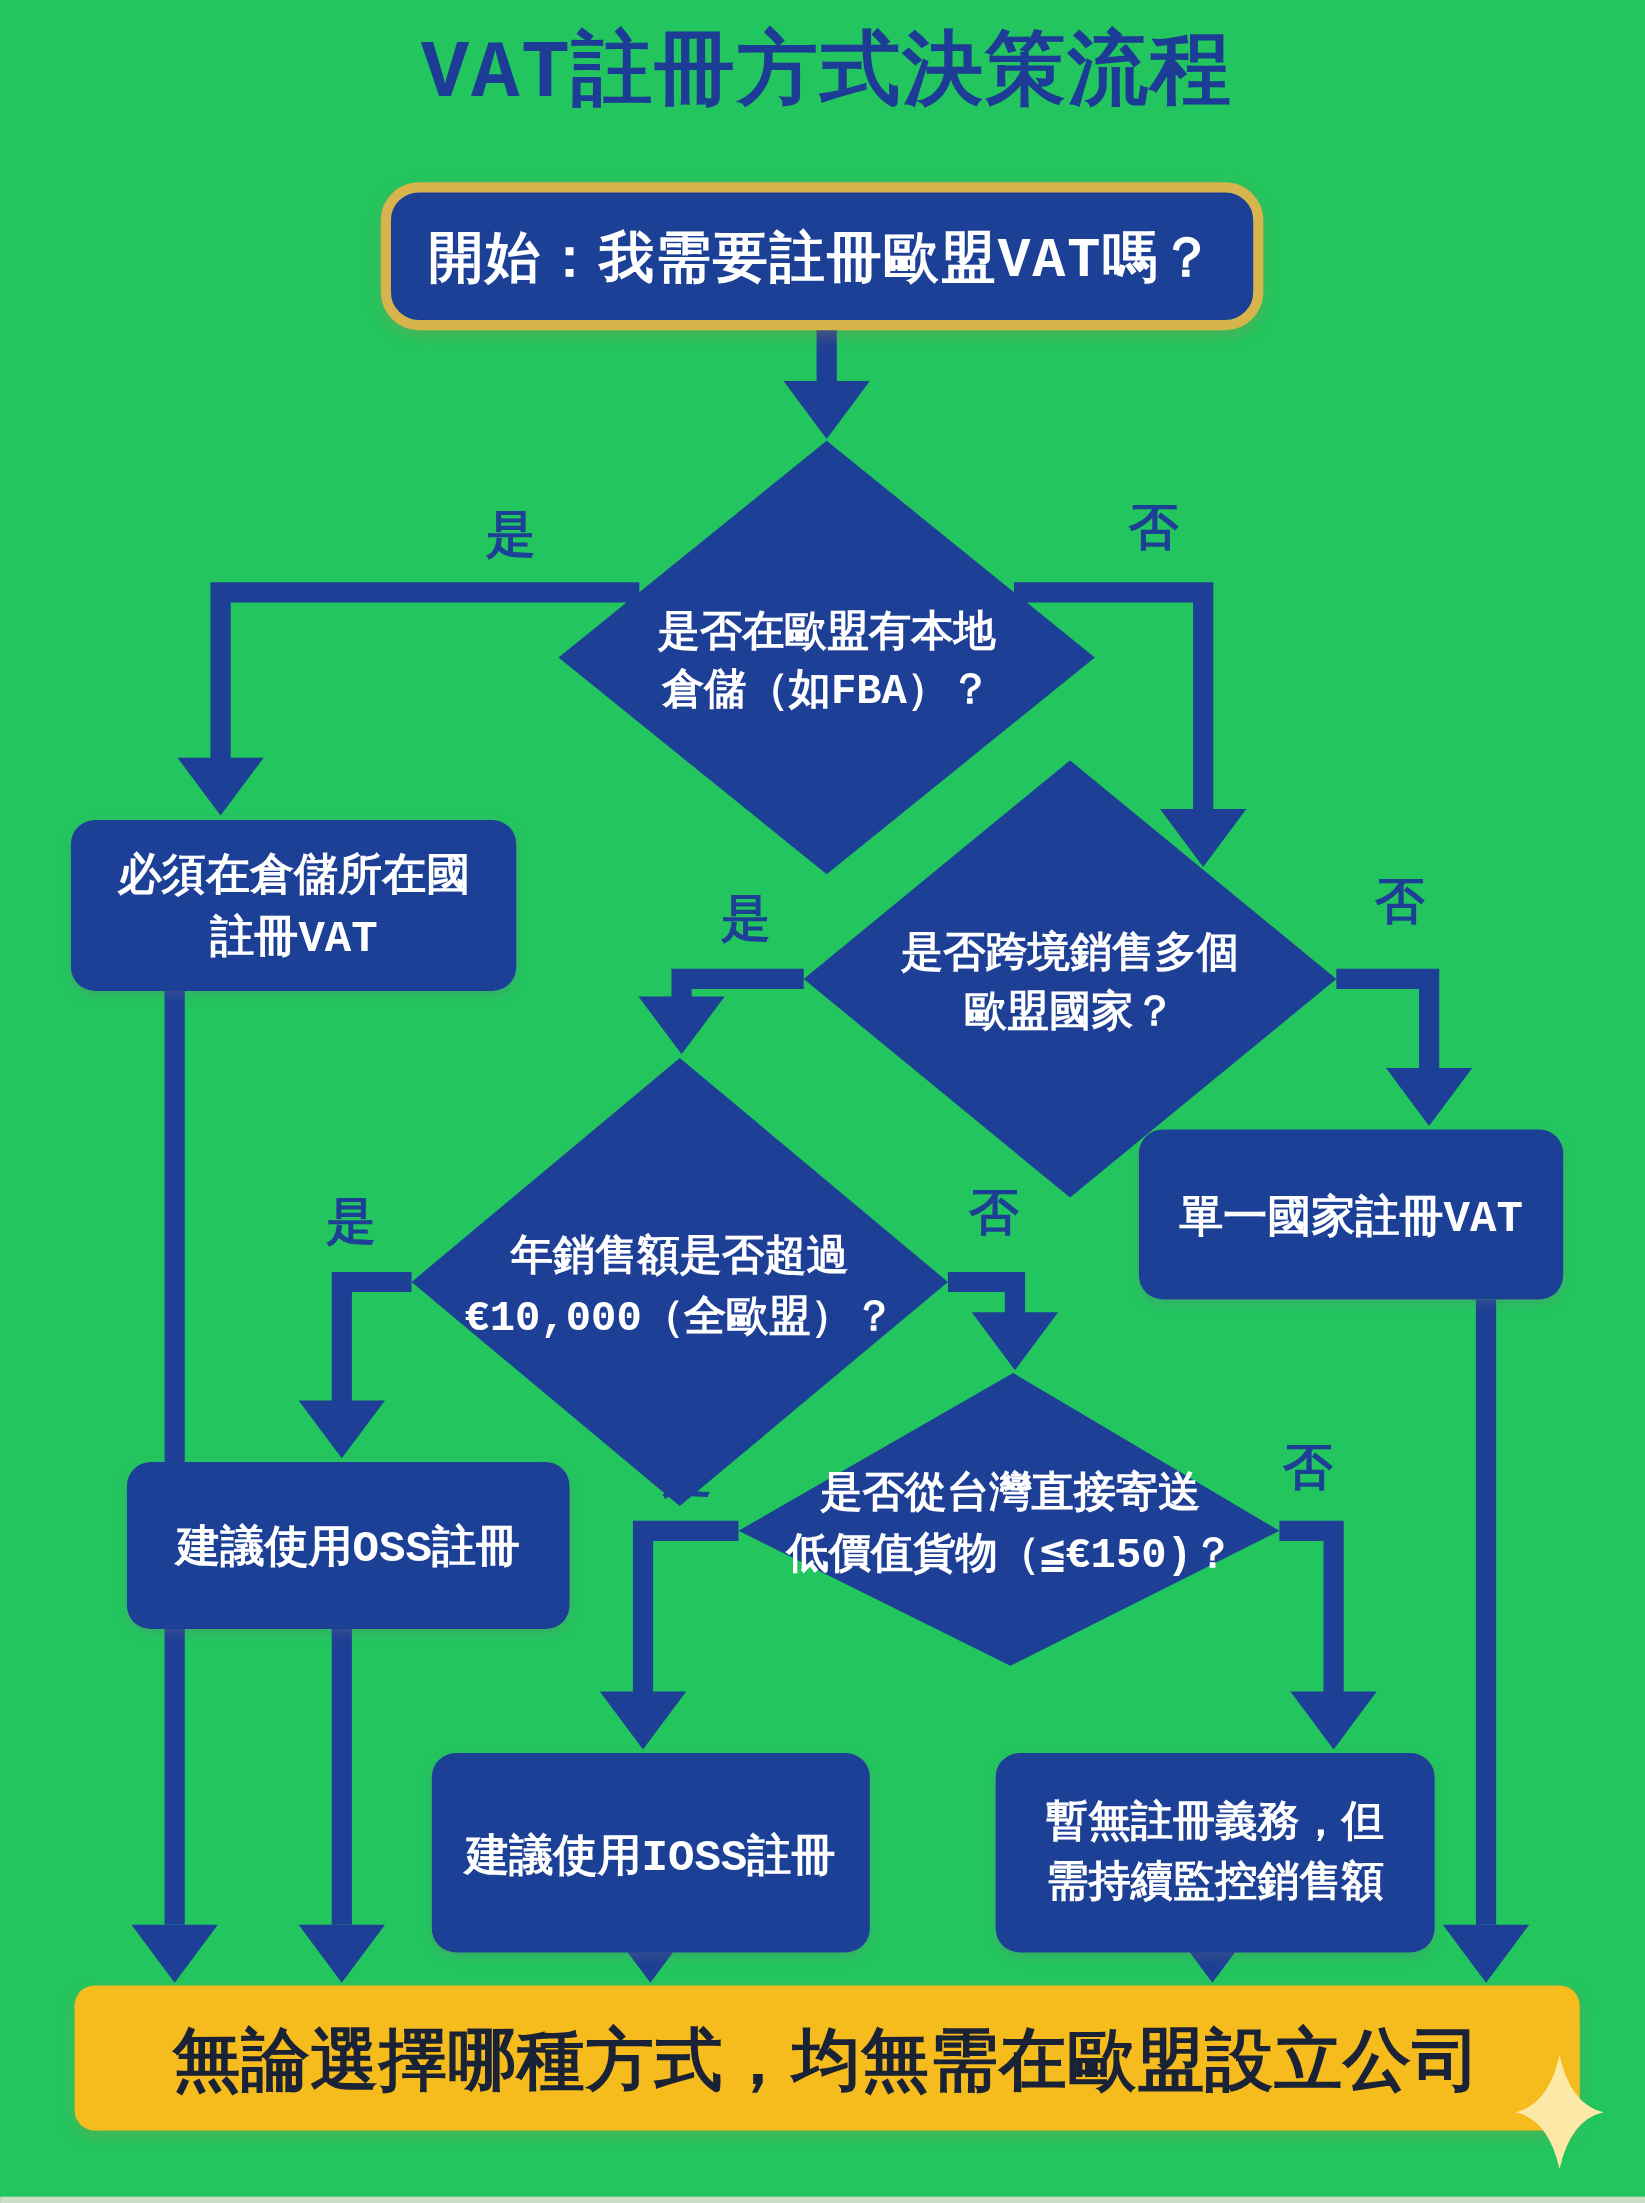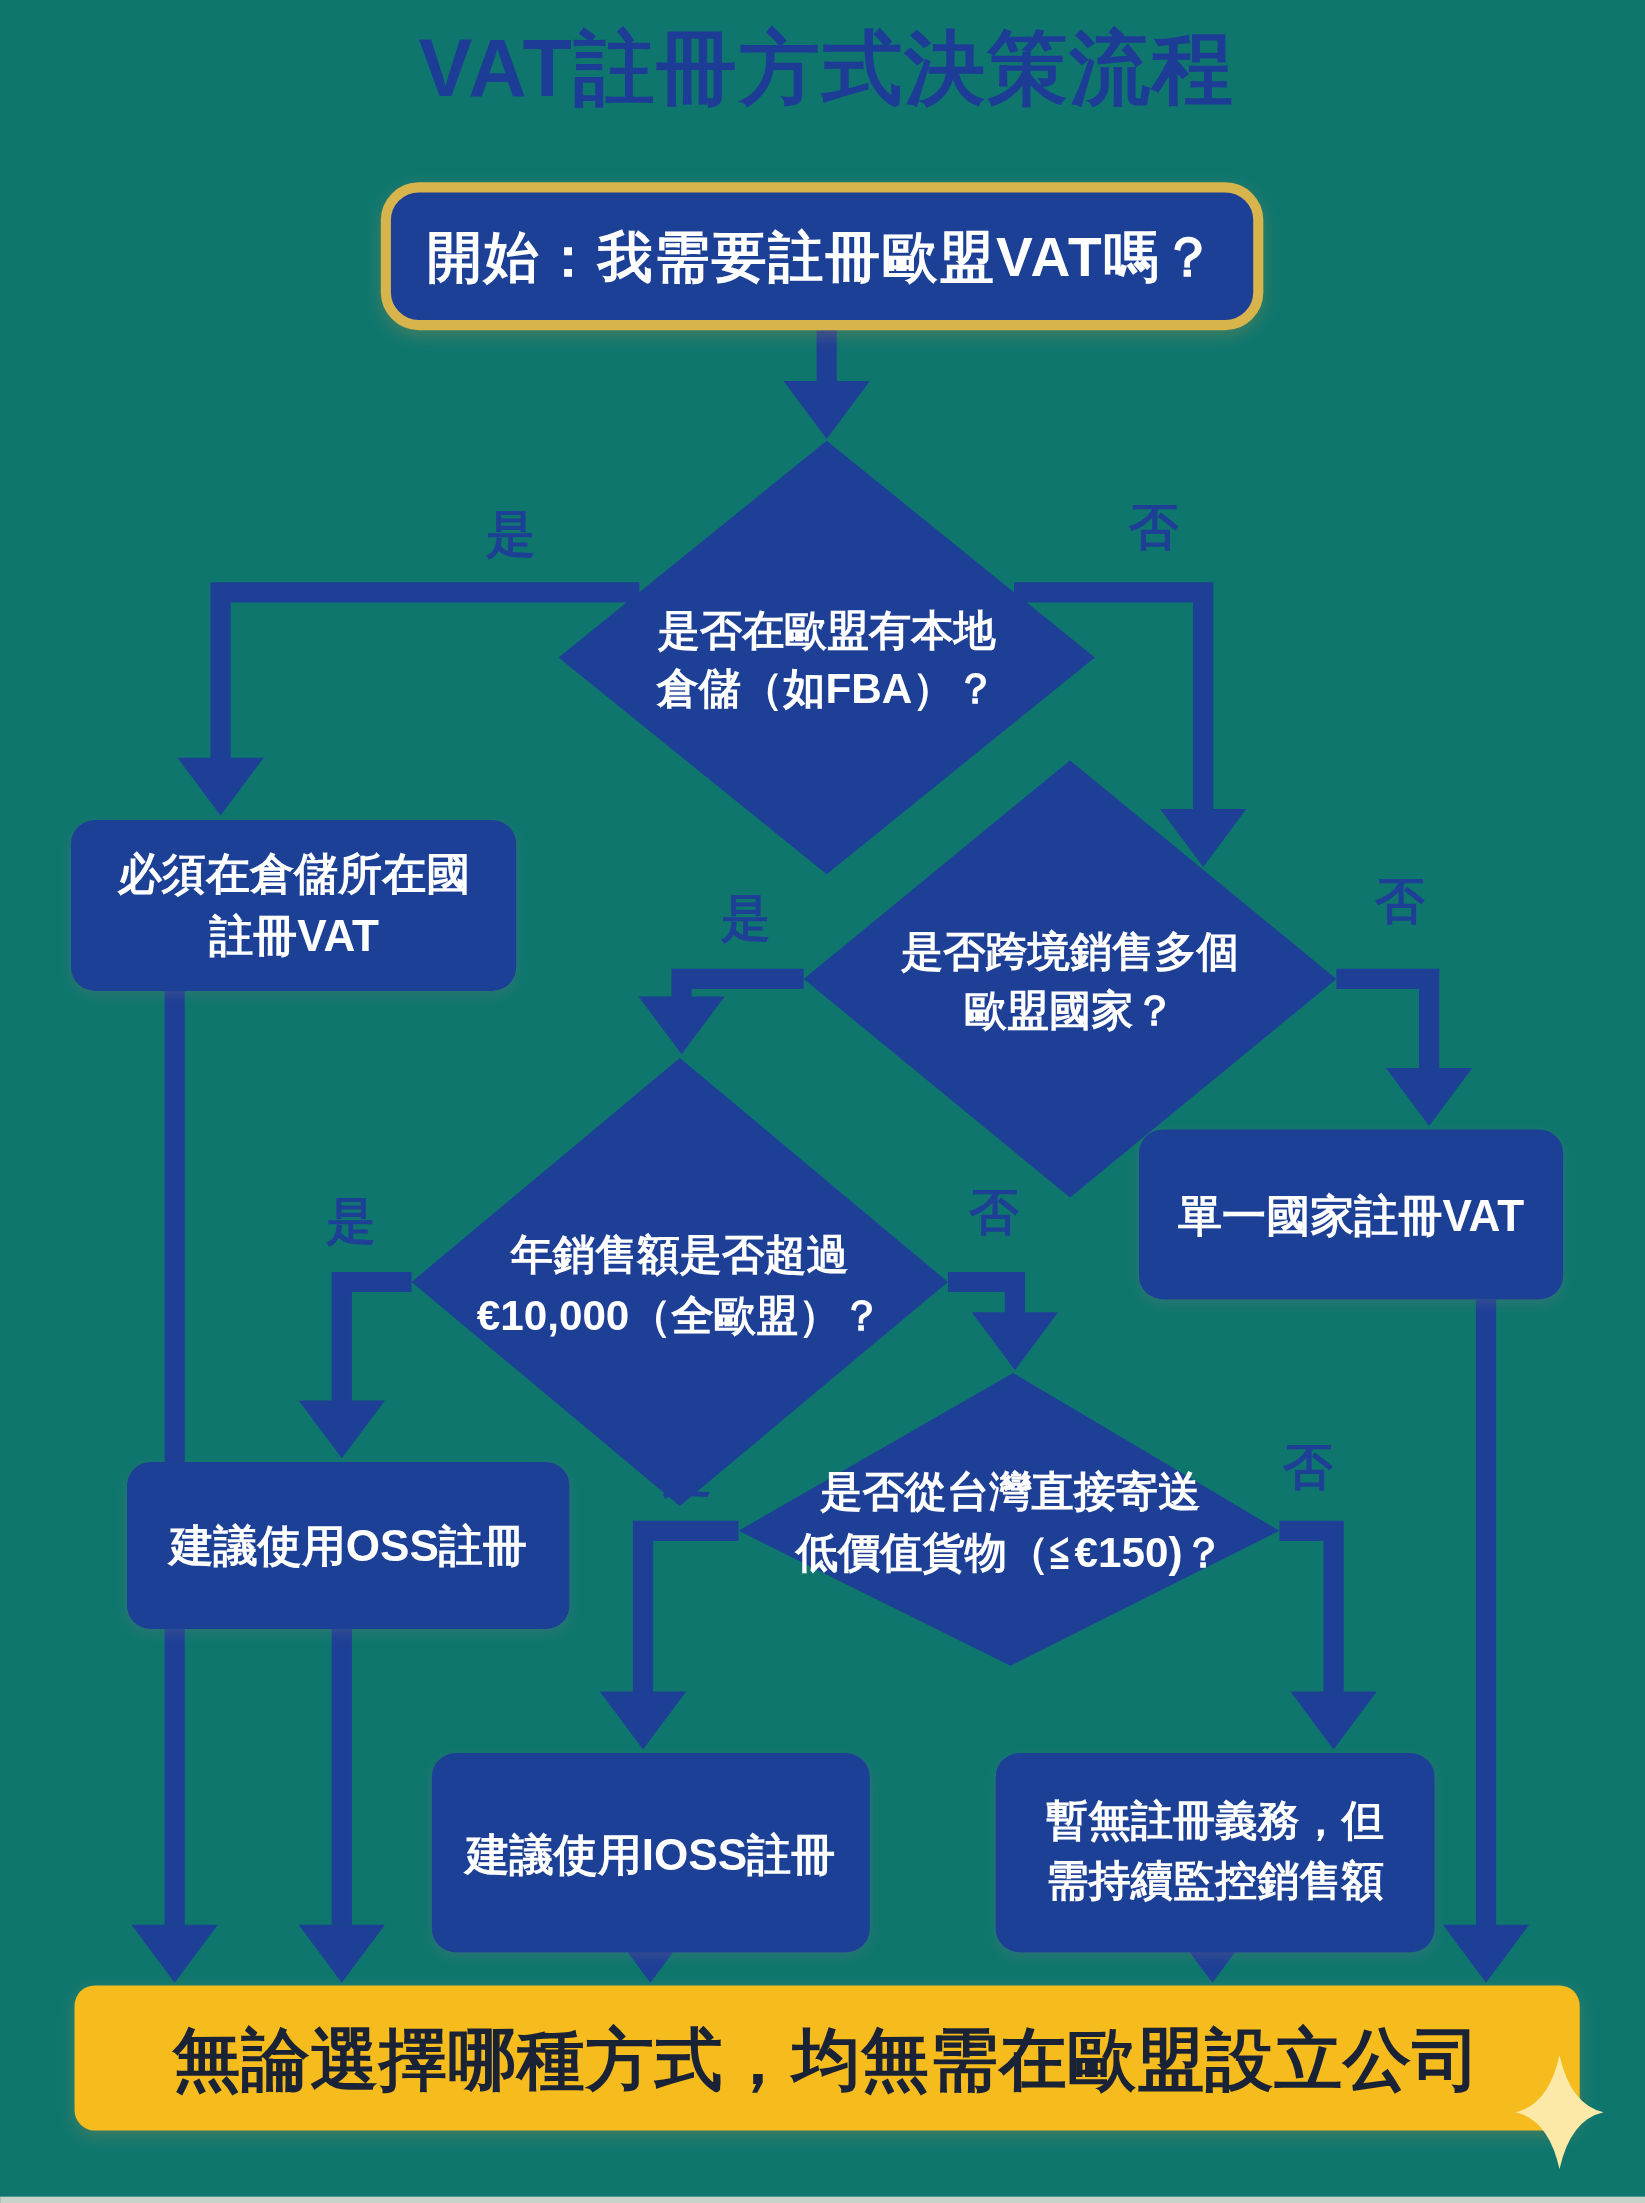--- a/index.html
+++ b/index.html
@@ -1,21 +1,21 @@
 <!DOCTYPE html>
 <html style="font-size:14.7px"><head>
 <meta charset="utf-8">
 <style>
   html, body { margin: 0; padding: 0; background: #fbfaf5; }
   .stage {
     position: relative;
     width: 1646px;
     height: 2204px;
-    background: #0f766e;
-    font-family: Liberation Sans, sans-serif;
+    background: #22c55e;
+    font-family: Liberation Mono, monospace;
     overflow: hidden;
   }
   svg { display: block; }
   .connector { stroke: #1e3f96; stroke-width: 22; fill: none; stroke-linejoin: miter; }
   .arrow-head { fill: #1e3f96; }
   .node-fill { fill: #1e3f96; }
   .title-text {
     fill: #1c3c96; font-size: 88px; font-weight: bold;
     text-anchor: middle; letter-spacing: 2px;
   }

